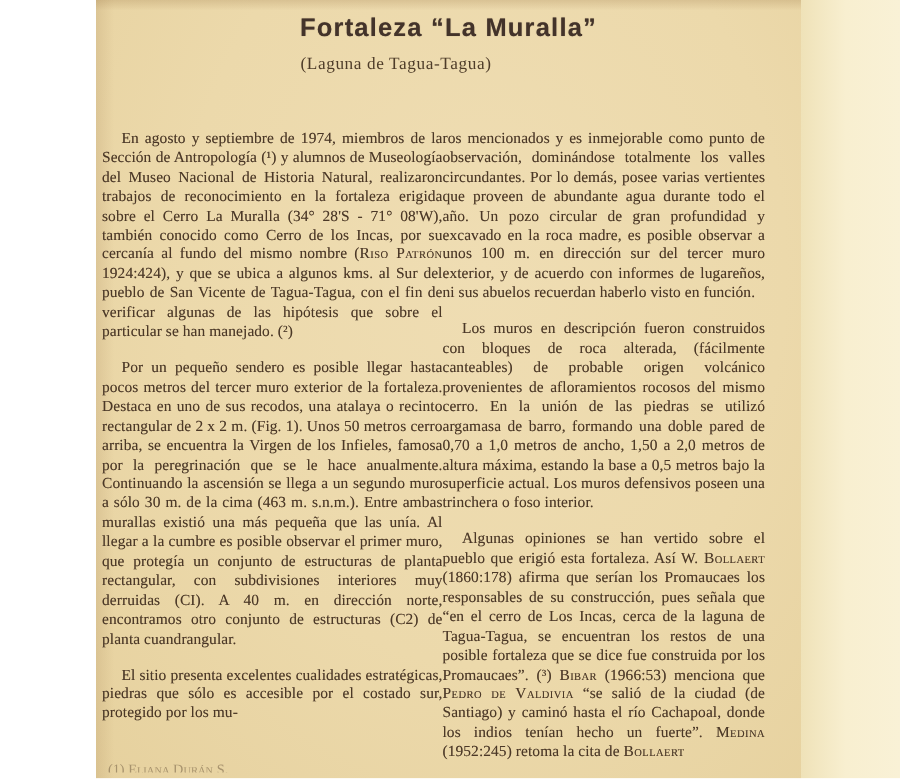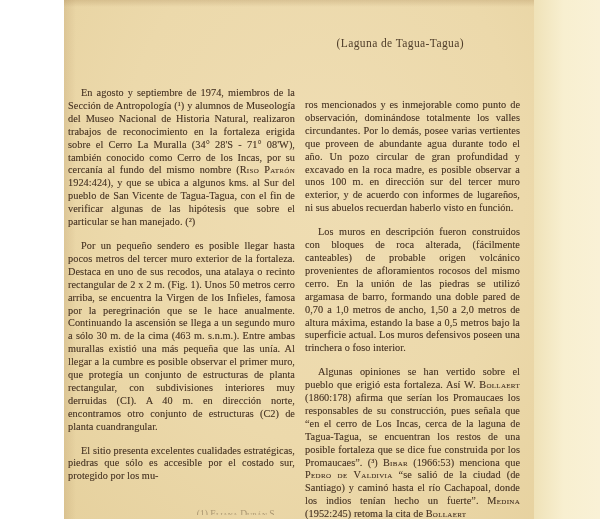--- a/index.html
+++ b/index.html
@@ -28,61 +28,62 @@
   }
   .title{
     position:absolute;left:64px;top:9px;width:470px;
     text-align:center;
     font-family:"Liberation Sans", sans-serif;
     font-weight:700;font-size:17px;letter-spacing:0.8px;
     color:#43332a;text-shadow:0 0 0.5px rgba(67,51,42,0.6);
   }
   .subtitle{
     position:absolute;left:64px;top:37px;width:400px;
-    text-align:right;font-size:11.5px;letter-spacing:0.4px;color:#4e3c29;
+    text-align:center;font-size:11.5px;letter-spacing:0.4px;color:#4e3c29;
   }
   .author{
     position:absolute;left:64px;top:60px;width:440px;
     text-align:right;font-variant:small-caps;font-weight:600;
     font-size:11px;letter-spacing:0.6px;color:#4a3826;
   }
   .columns{
     position:absolute;left:68px;top:87px;width:452px;height:432px;
-    display:flex;gap:10px;overflow:hidden;
+    display:flex;overflow:hidden;
   }
   .col{overflow:hidden;}
   .col-left{width:227px;}
-  .col-right{width:215px;margin-top:12px;}
+  .col-right{width:215px;}
   .col p{
     margin:0 0 11px 0;text-align:justify;
     font-size:10.3px;line-height:12.9px;letter-spacing:0.05px;
     color:var(--ink);text-shadow:0 0 0.4px rgba(75,56,39,0.45);
   }
   .col p.indent{text-indent:13px;}
   .sc{font-variant:small-caps;letter-spacing:0.3px;}
   .footnote-frag{
-    position:absolute;left:87px;top:509px;width:190px;height:6px;
+    position:absolute;left:72px;top:509px;width:190px;height:6px;
     overflow:hidden;opacity:0.45;
-    font-variant:small-caps;font-size:9.5px;line-height:11px;color:#5a4630;text-align:right;
+    font-variant:small-caps;font-size:9.5px;line-height:11px;color:#5a4630;
   }
   .noise{
     position:absolute;inset:0;pointer-events:none;opacity:0.5;
     background:
       radial-gradient(circle at 20% 70%, rgba(120,90,50,0.05) 0 2px, transparent 3px),
       radial-gradient(circle at 80% 25%, rgba(120,90,50,0.05) 0 2px, transparent 3px);
   }
 </style>
 </head>
 <body>
 
 <div class="scan">
   <div class="page"></div>
   <div class="page-edge"></div>
   <div class="noise"></div>
 
+  <div class="title">Fortaleza “La Muralla”</div>
   <div class="subtitle">(Laguna de Tagua-Tagua)</div>
 
   <div class="columns">
     <div class="col col-left">
         <p class="indent"><span>En agosto y septiembre de 1974, miembros de la Sección de Antropología (¹) y alumnos de Museología del Museo Nacional de Historia Natural, realizaron trabajos de reconocimiento en la fortaleza erigida sobre el Cerro La Muralla (34° 28'S - 71° 08'W), también conocido como Cerro de los Incas, por su cercanía al fundo del mismo nombre (</span><span class="sc">Riso Patrón</span><span> 1924:424), y que se ubica a algunos kms. al Sur del pueblo de San Vicente de Tagua-Tagua, con el fin de verificar algunas de las hipótesis que sobre el particular se han manejado. (²)</span></p>
         <p class="indent"><span>Por un pequeño sendero es posible llegar hasta pocos metros del tercer muro exterior de la fortaleza. Destaca en uno de sus recodos, una atalaya o recinto rectangular de 2 x 2 m. (Fig. 1). Unos 50 metros cerro arriba, se encuentra la Virgen de los Infieles, famosa por la peregrinación que se le hace anualmente. Continuando la ascensión se llega a un segundo muro a sólo 30 m. de la cima (463 m. s.n.m.). Entre ambas murallas existió una más pequeña que las unía. Al llegar a la cumbre es posible observar el primer muro, que protegía un conjunto de estructuras de planta rectangular, con subdivisiones interiores muy derruidas (CI). A 40 m. en dirección norte, encontramos otro conjunto de estructuras (C2) de planta cuandrangular.</span></p>
         <p class="indent"><span>El sitio presenta excelentes cualidades estratégicas, piedras que sólo es accesible por el costado sur, protegido por los mu-</span></p>
       </div>
     <div class="col col-right">
         <p class=""><span>ros mencionados y es inmejorable como punto de observación, dominándose totalmente los valles circundantes. Por lo demás, posee varias vertientes que proveen de abundante agua durante todo el año. Un pozo circular de gran profundidad y excavado en la roca madre, es posible observar a unos 100 m. en dirección sur del tercer muro exterior, y de acuerdo con informes de lugareños, ni sus abuelos recuerdan haberlo visto en función.</span></p>

